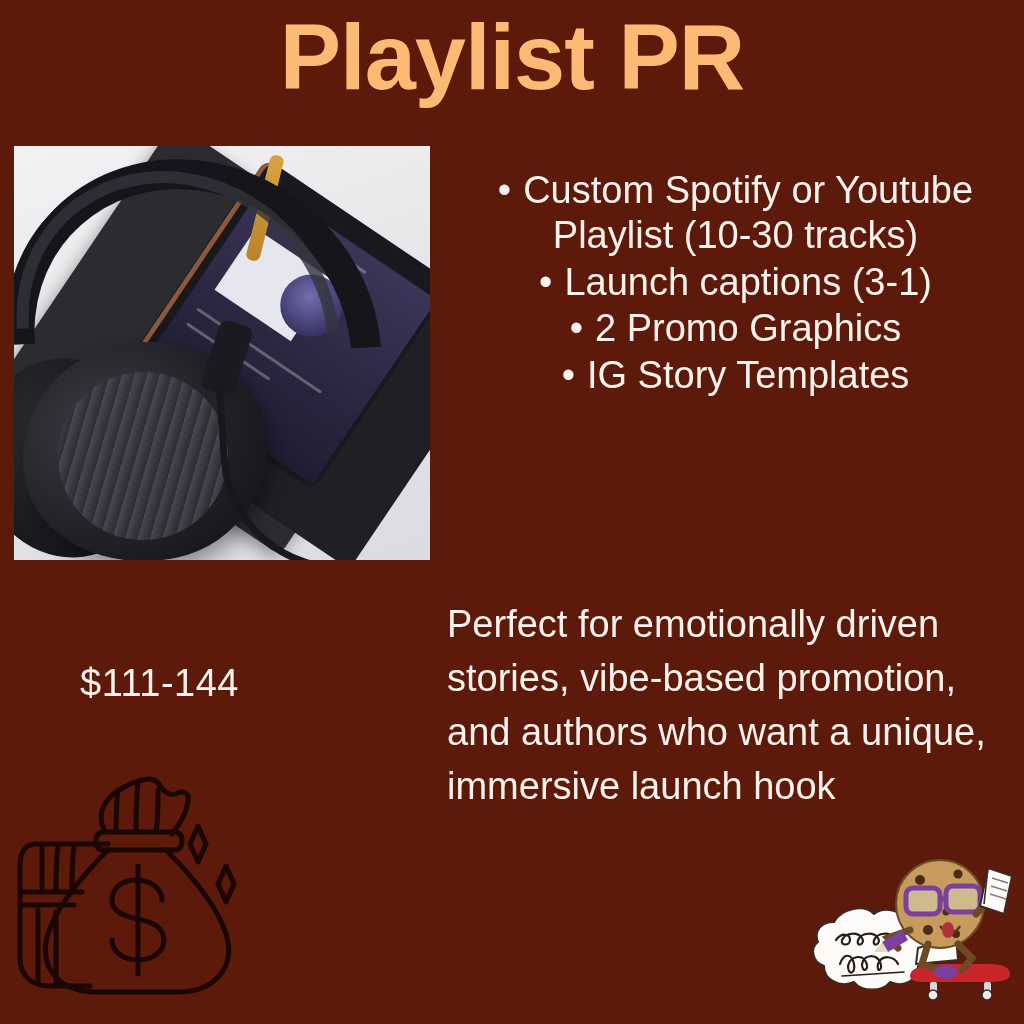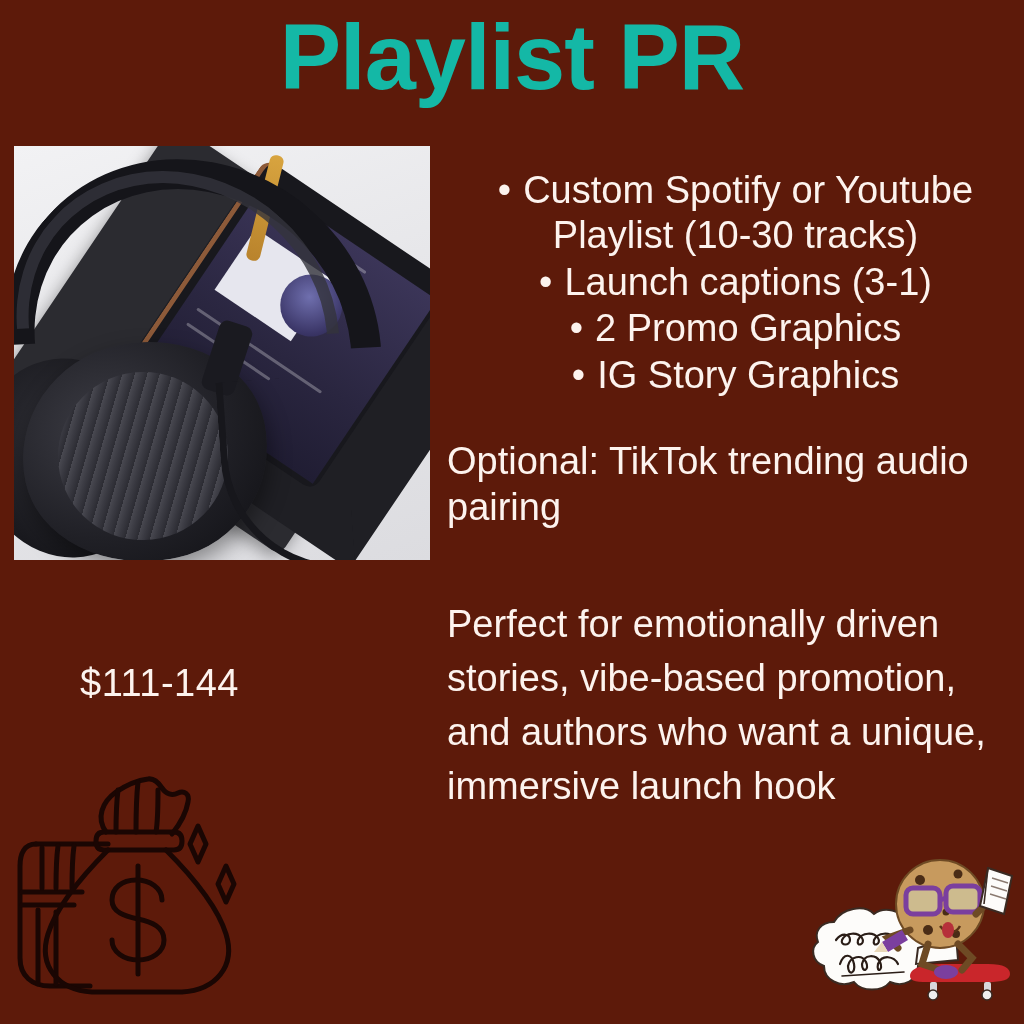--- a/index.html
+++ b/index.html
@@ -21,21 +21,21 @@
   #page-title {
     position: absolute;
     left: 0;
     top: 8px;
     width: 1024px;
     text-align: center;
     font-size: 92px;
     font-weight: bold;
     letter-spacing: -1px;
     line-height: 1.08;
-    color: #14b8a6;
+    color: #fdba74;
     white-space: nowrap;
   }
 
   
   #photo-frame {
     position: absolute;
     left: 14px;
     top: 146px;
     width: 416px;
     height: 414px;
@@ -292,26 +292,25 @@
       <li class="sz-lg">
         <span class="bul">•</span><span class="btxt">Custom Spotify or Youtube Playlist (10-30 tracks)</span>
       </li>
       <li class="sz-lg">
         <span class="bul">•</span><span class="btxt">Launch captions (3-1)</span>
       </li>
       <li class="sz-sm">
         <span class="bul">•</span><span class="btxt">2 Promo Graphics</span>
       </li>
       <li class="sz-lg">
-        <span class="bul">•</span><span class="btxt">IG Story Graphics</span>
+        <span class="bul">•</span><span class="btxt">IG Story Templates</span>
       </li>
     </ul>
   </div>
 
-  <div id="optional">Optional: TikTok trending audio pairing</div>
 
   <div id="description">Perfect for emotionally driven stories, vibe-based promotion, and authors who want a unique, immersive launch hook</div>
 
   <div id="price">$111-144</div>
 
   <div id="money-bag">
     <svg viewBox="0 0 252 250" width="252" height="250" fill="none" stroke="#1a0603" stroke-width="5" stroke-linecap="round" stroke-linejoin="round">
 
       <path d="M24 82 C12 82 8 92 8 104 L8 196 C8 214 20 224 38 224 L78 224"></path>
       <path d="M24 82 L96 82"></path>

